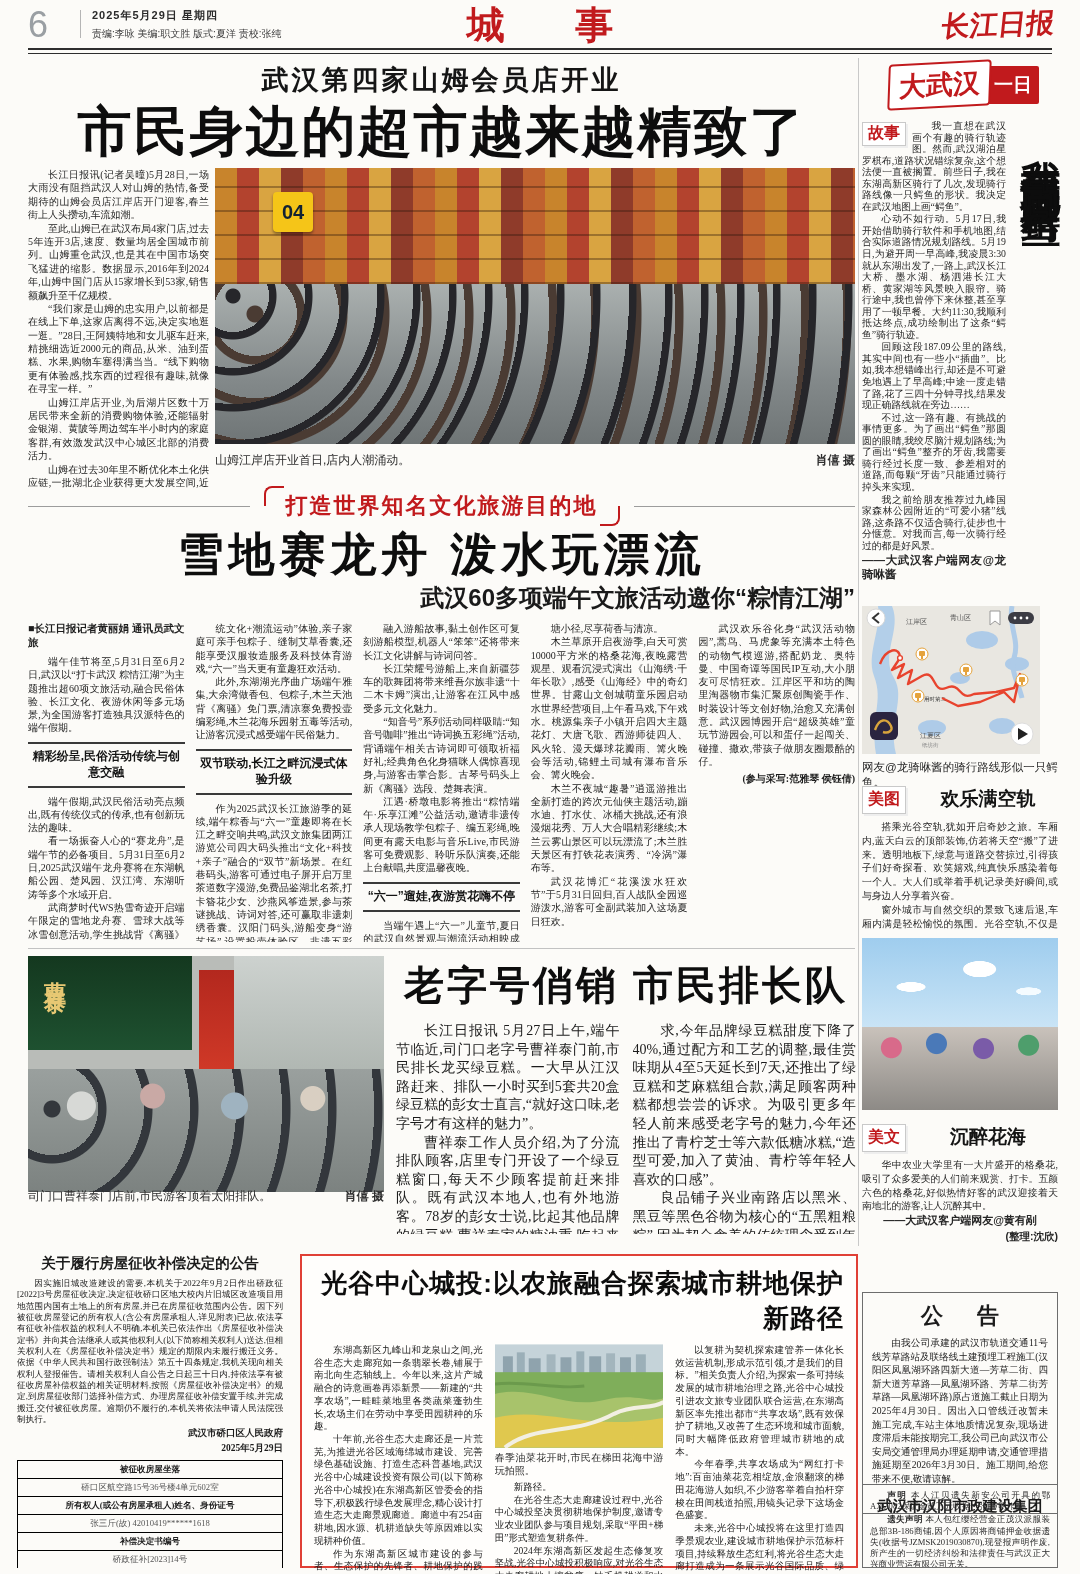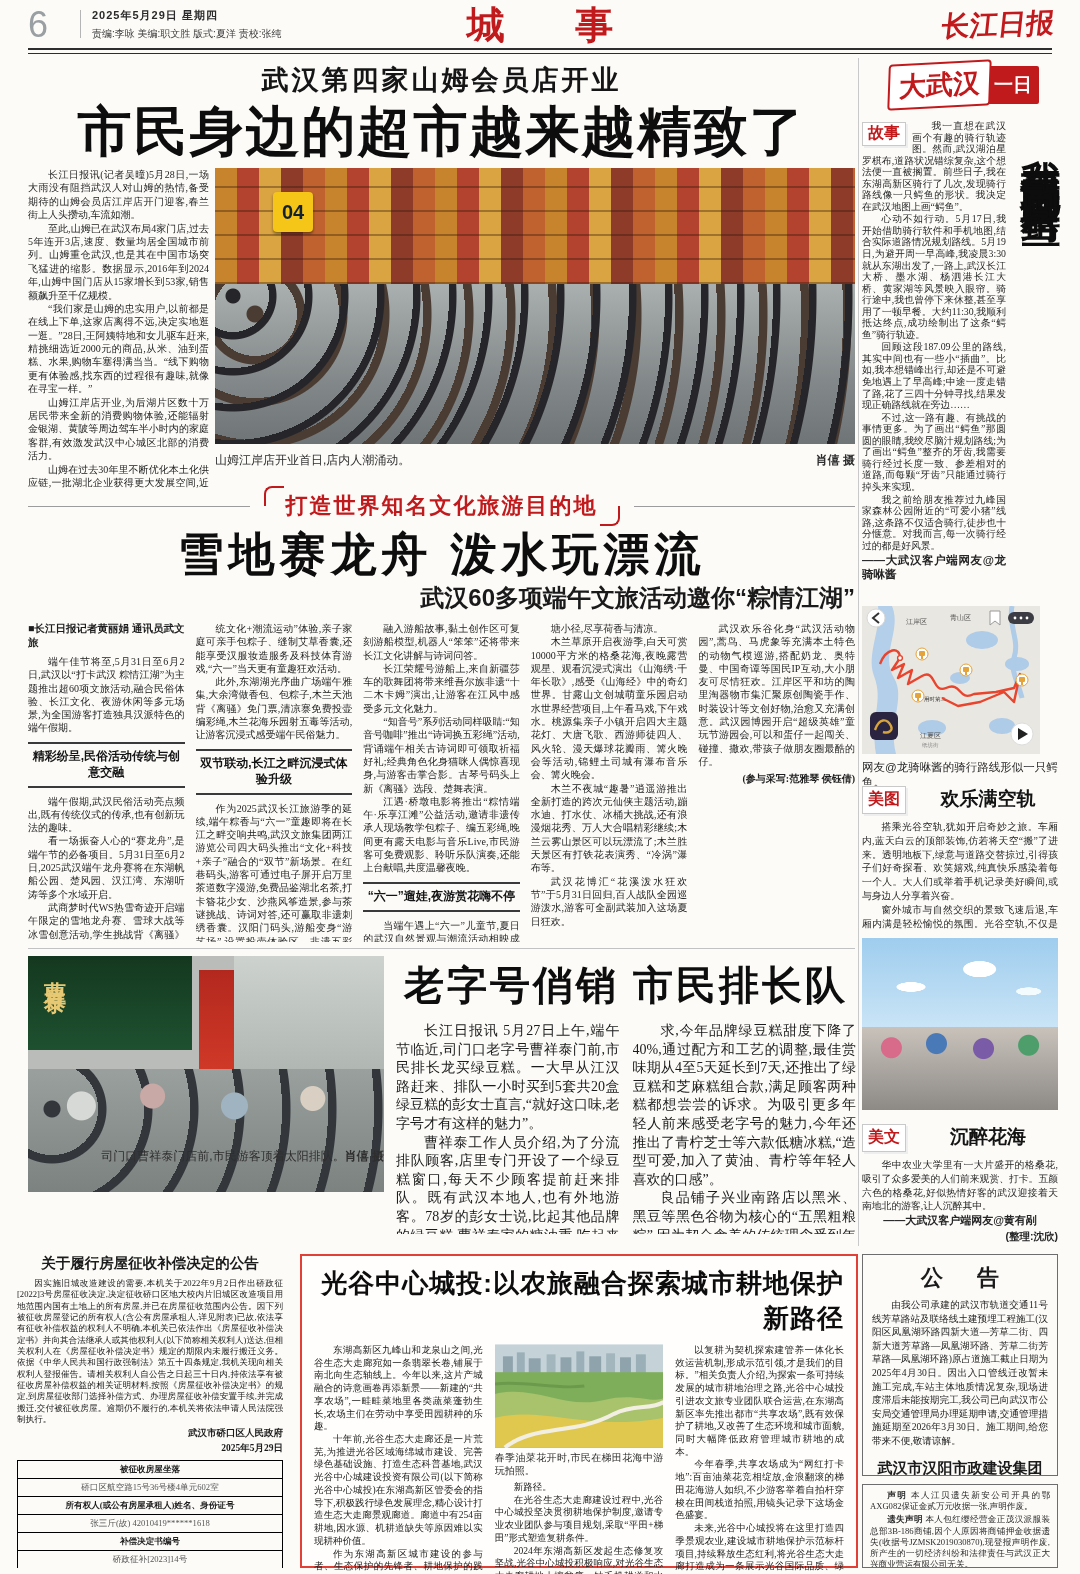--- a/index.html
+++ b/index.html
@@ -85,21 +85,21 @@
   .red-banner { position:absolute; left:48%; top:6%; width:10%; height:46%; background:linear-gradient(#b3281e,#d23a28); }
   .facade { position:absolute; right:0; top:0; width:42%; height:52%; background:linear-gradient(#cdd2cf,#aeb5b0); }
   .queue { position:absolute; left:0; bottom:0; right:0; height:52%;
     background:
       radial-gradient(circle at 15% 30%, #d7d9d6 0 14px, rgba(0,0,0,0) 15px),
       radial-gradient(circle at 35% 22%, #c9a9a5 0 12px, rgba(0,0,0,0) 13px),
       radial-gradient(circle at 58% 30%, #9fb3c0 0 13px, rgba(0,0,0,0) 14px),
       radial-gradient(circle at 80% 24%, #d9cfc2 0 12px, rgba(0,0,0,0) 13px),
       repeating-radial-gradient(circle at 24px 40px, #33373c 0 8px, rgba(0,0,0,0) 9px 46px),
       linear-gradient(#9aa09e,#7c8280); }
-  #lzh-caption-row { left:28px; top:1148px; width:356px;justify-content:flex-end; }
+  #lzh-caption-row { left:28px; top:1188px; width:356px; }
   #lzh-headline { left:396px; top:958px; width:460px; text-align:center; font-size:40px;
     font-weight:800; letter-spacing:3px; color:#0d0d0d; }
   #lzh-cols { left:396px; top:1022px; width:460px; height:212px; display:flex; gap:13px; }
   .lzh-col { flex:1; overflow:hidden; font-size:14px; line-height:1.33; }
   .lzh-credit { text-align:right; font-weight:bold; }
 
   
   #housing { left:17px; top:1254px; width:266px; height:314px; overflow:hidden; }
   #housing-title { text-align:center; font-size:14.5px; font-weight:800; margin-bottom:5px;
     font-family:"Liberation Sans",sans-serif; }
@@ -162,21 +162,21 @@
     background:
       radial-gradient(circle at 15% 25%, #d86a8a 0 10px, rgba(0,0,0,0) 11px),
       radial-gradient(circle at 38% 20%, #4a79b8 0 10px, rgba(0,0,0,0) 11px),
       radial-gradient(circle at 62% 26%, #7a5ba8 0 10px, rgba(0,0,0,0) 11px),
       radial-gradient(circle at 85% 22%, #4e9e6c 0 10px, rgba(0,0,0,0) 11px),
       linear-gradient(#c9c2bb,#8d8a86); }
   #meiwen { left:862px; top:1122px; width:196px; height:124px; overflow:hidden;
     font-size:9.8px; line-height:1.42; color:#262626; }
   .note-right { text-align:right; font-size:10.5px; font-weight:bold; font-family:"Liberation Sans",sans-serif; }
 
-  #gonggao { left:862px; top:1254px; width:196px; height:222px; border:1.5px solid #6d6d6d;
+  #gonggao { left:862px; top:1292px; width:196px; height:222px; border:1.5px solid #6d6d6d;
     padding:8px 9px; overflow:hidden; }
   #gonggao-title { text-align:center; font-size:22px; font-weight:800; letter-spacing:14px;
     padding-left:14px; margin-bottom:5px; font-family:"Liberation Sans",sans-serif; }
   #gonggao-body { font-size:9.6px; line-height:1.42; text-indent:2em; color:#222; }
   .gg-org { text-align:center; font-size:15px; font-weight:800; margin-top:11px;
     font-family:"Liberation Sans",sans-serif; }
   .gg-date { text-align:right; font-size:11px; font-weight:bold; }
   #statements { left:862px; top:1484px; width:196px; height:84px; border:1.5px solid #6d6d6d;
     padding:5px 7px; overflow:hidden; font-size:8.6px; line-height:1.3; color:#2a2a2a; }
   #statements p { margin-bottom:2px; text-indent:2em; }

